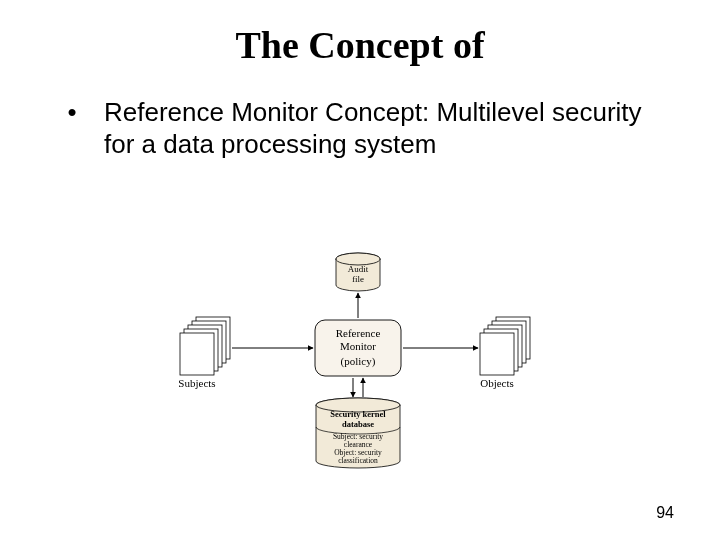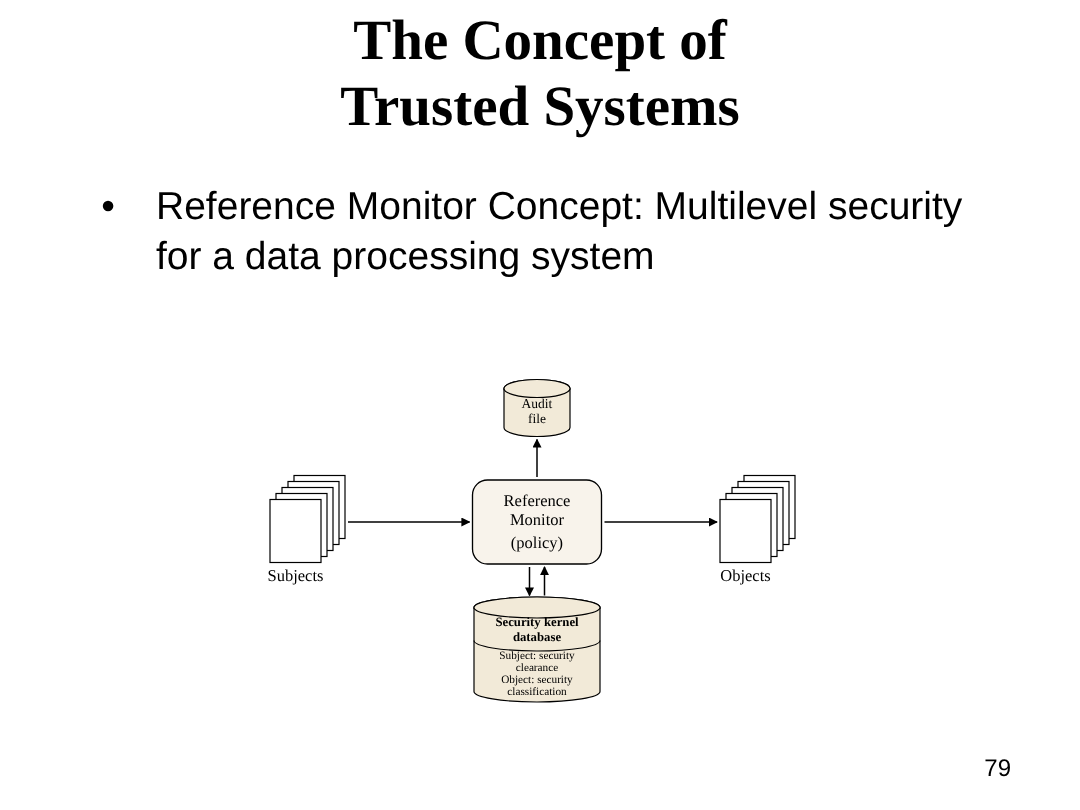--- a/index.html
+++ b/index.html
@@ -10,21 +10,21 @@
     font-family: Arial, Helvetica, sans-serif;
     position: relative;
     overflow: hidden;
   }
   .title {
     font-family: "Comic Sans MS", "Comic Sans", cursive;
     font-weight: bold;
     font-size: 38px;
     text-align: center;
     line-height: 1.15;
-    padding-top: 6px;
+    padding-top: 24px;
     color: #000;
   }
   .bullet-block {
     margin: 28px 60px 0 60px;
     font-size: 26px;
     color: #000;
   }
   .bullet-block .row {
     display: flex;
     align-items: flex-start;
@@ -55,21 +55,20 @@
     color: #000;
   }
   
   .svglabel { font-family: Georgia, 'Times New Roman', serif; fill:#000; }
 </style>
 </head>
 <body>
 
 <div class="title">
   <span>The Concept of</span><br>
-  <span>Trusted Systems</span>
 </div>
 
 <div class="bullet-block">
   <div class="row">
     <div class="dot">•</div>
     <div class="txt">Reference Monitor Concept: Multilevel security for a data processing system</div>
   </div>
 </div>
 
 <svg class="diagram" viewBox="0 0 720 230">
@@ -125,13 +124,13 @@
     <text class="svglabel" x="358" y="218" font-size="7.5" text-anchor="middle">classification</text>
   </g>
 
   <line x1="232" y1="103" x2="313" y2="103" stroke="#000" stroke-width="1" marker-end="url(#arrow)"></line>
   <line x1="403" y1="103" x2="478" y2="103" stroke="#000" stroke-width="1" marker-end="url(#arrow)"></line>
   <line x1="358" y1="73" x2="358" y2="48" stroke="#000" stroke-width="1" marker-end="url(#arrow)"></line>
   <line x1="353" y1="133" x2="353" y2="152" stroke="#000" stroke-width="1" marker-end="url(#arrow)"></line>
   <line x1="363" y1="152" x2="363" y2="133" stroke="#000" stroke-width="1" marker-end="url(#arrow)"></line>
 </svg>
 
-<div class="page-num">79</div>
+<div class="page-num">94</div>
 
 </body></html>

